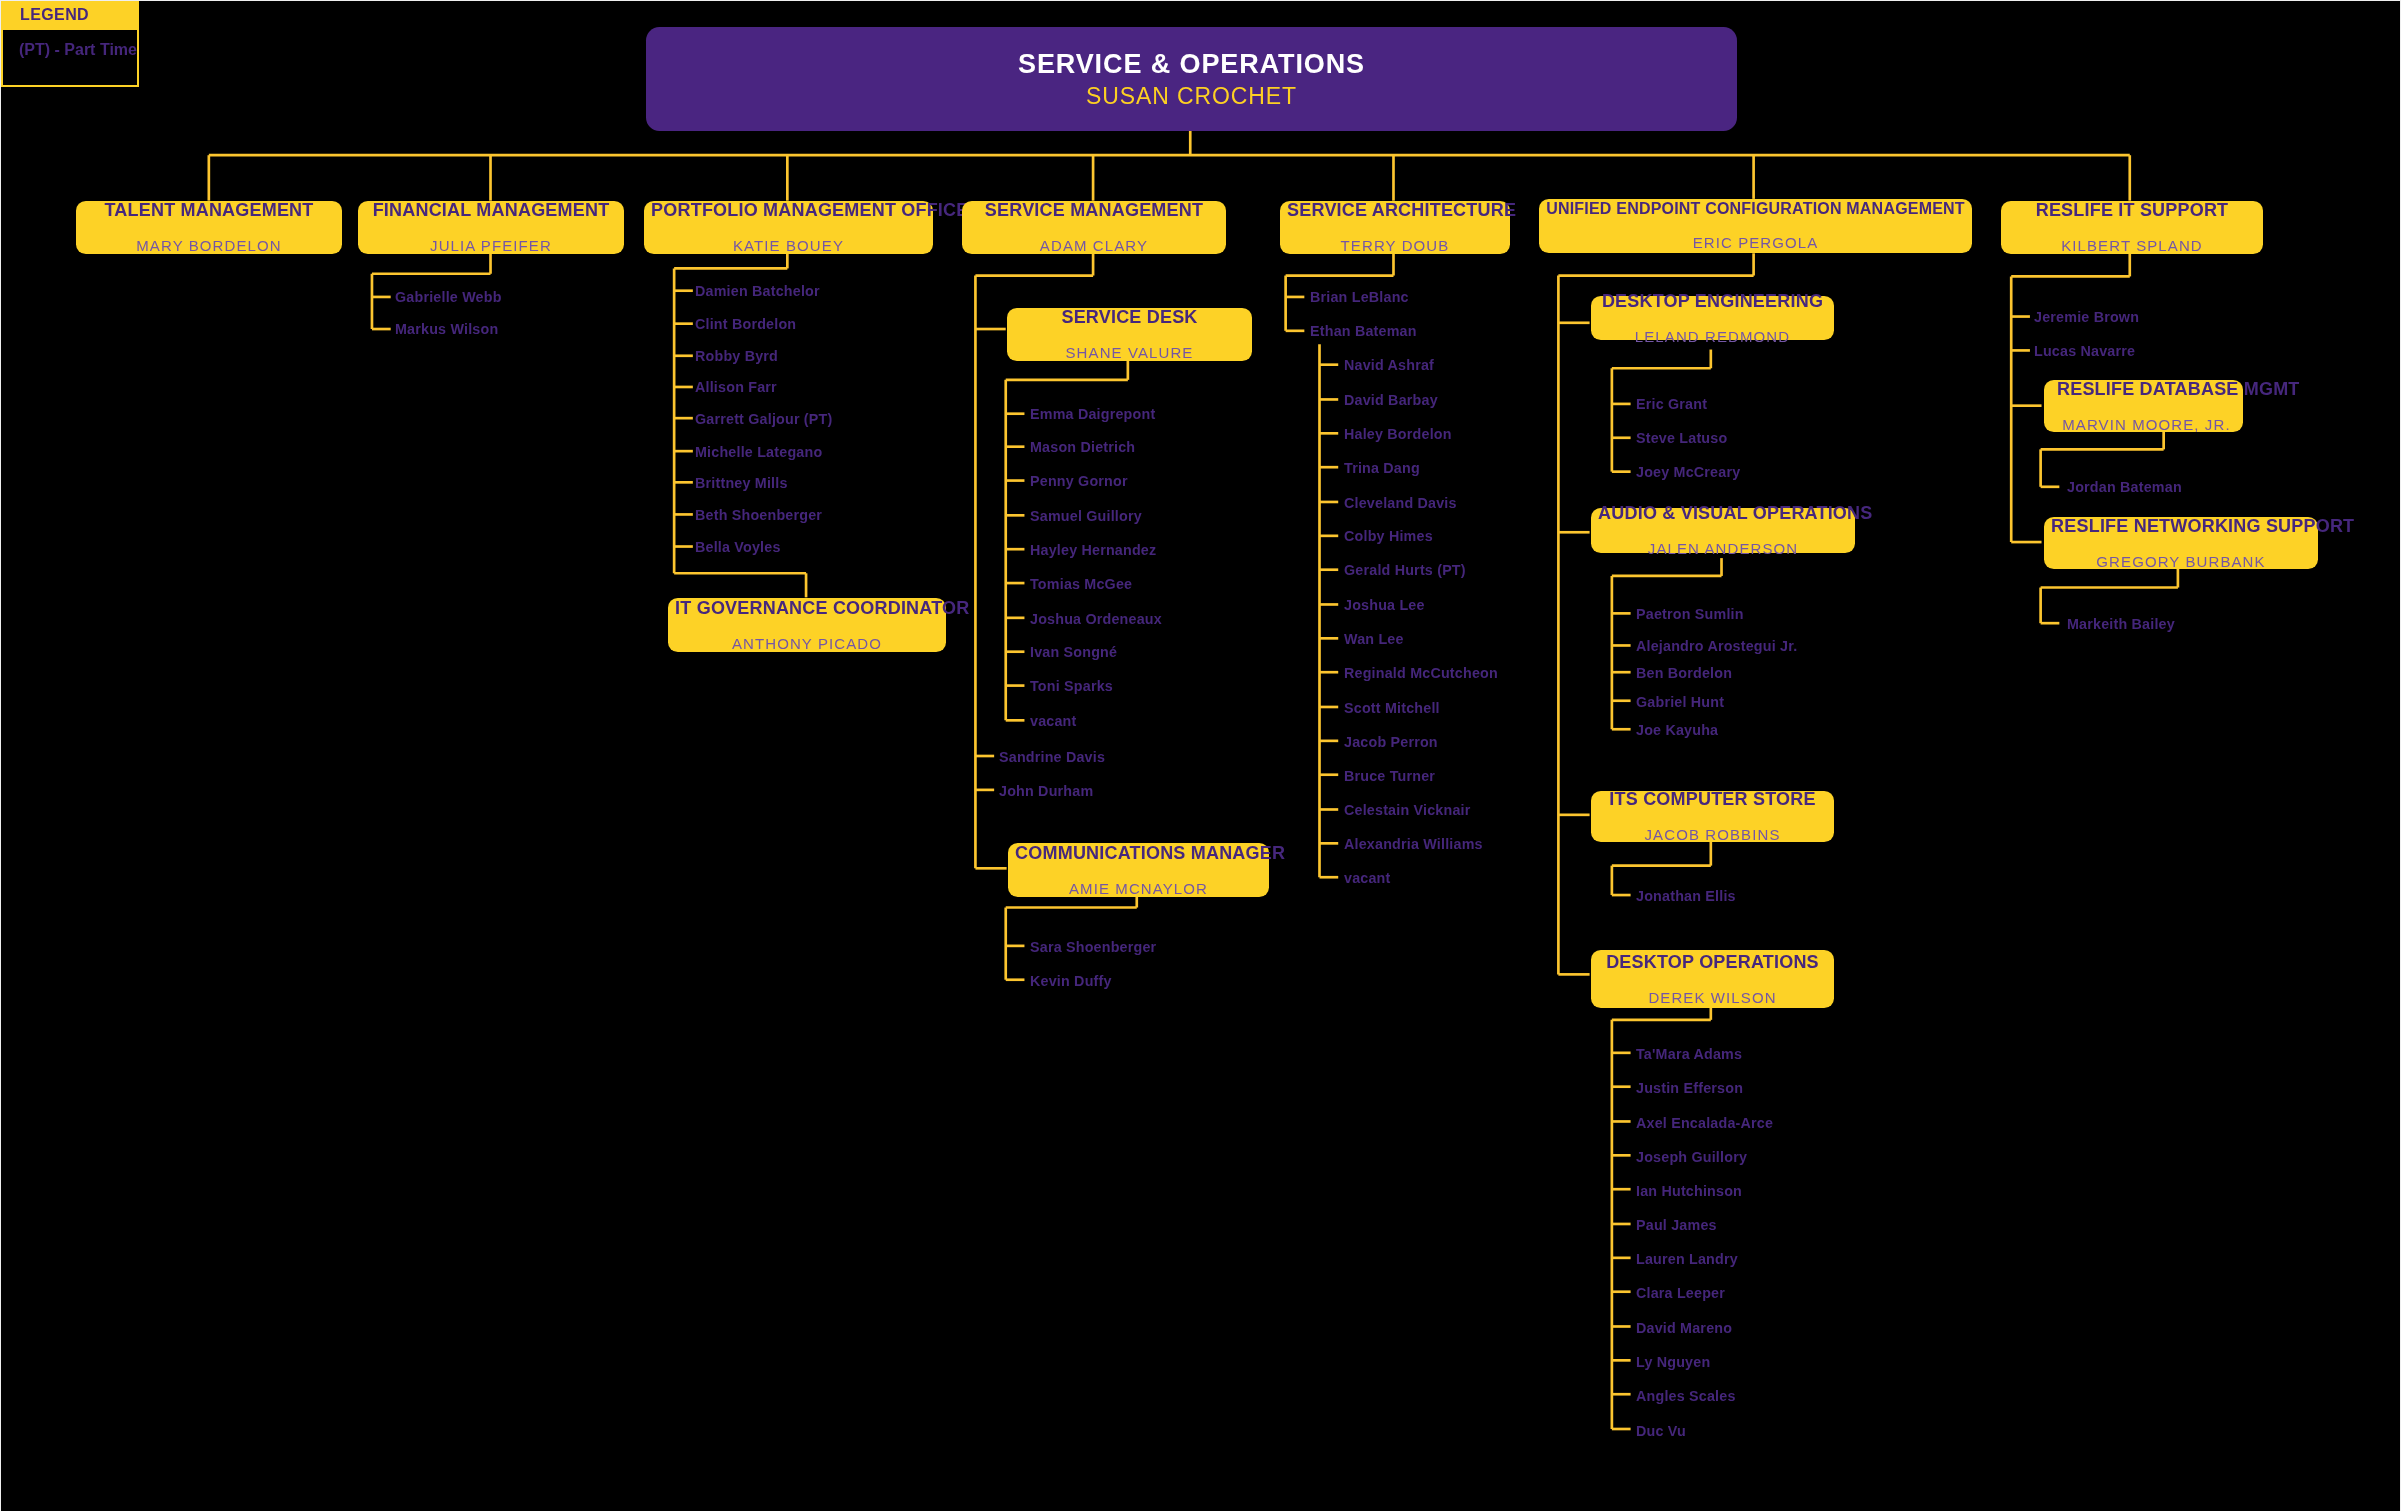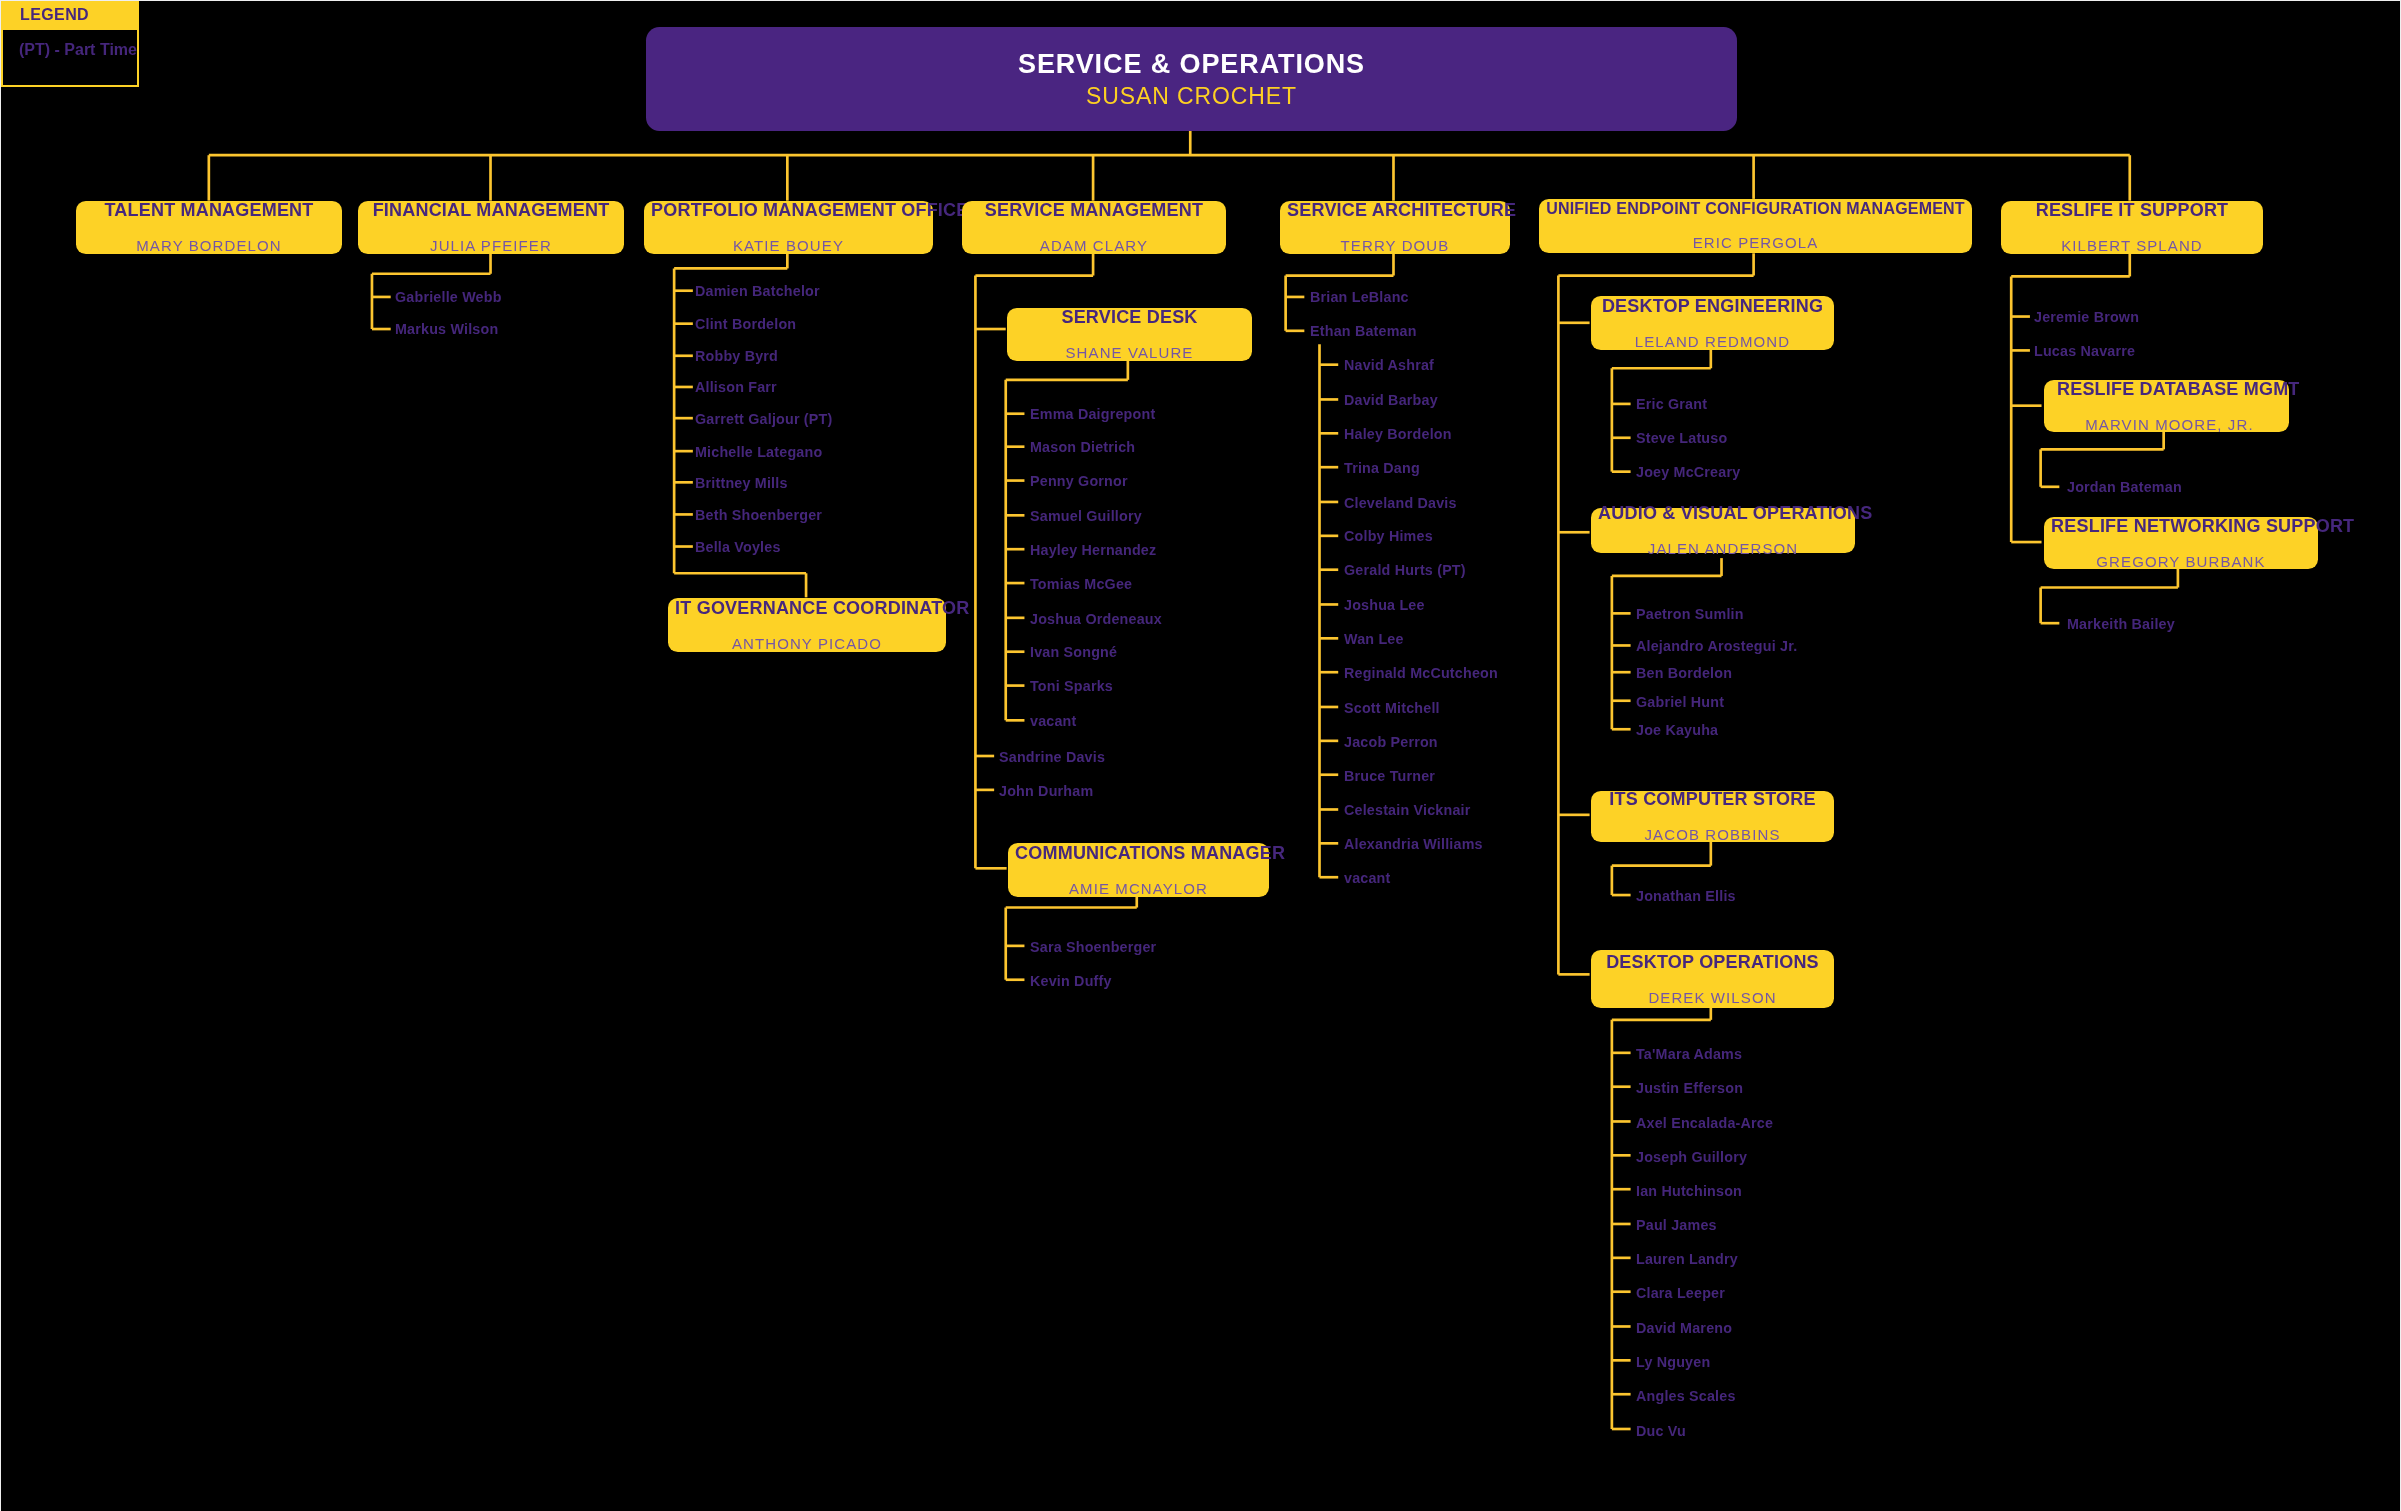--- a/index.html
+++ b/index.html
@@ -298,37 +298,37 @@
       <div class="p">SHANE VALURE</div>
     </div>
     <div class="node " style="left: 667px; top: 597px; width: 278px; height: 54px;">
       <div class="t">IT GOVERNANCE COORDINATOR</div>
       <div class="p">ANTHONY PICADO</div>
     </div>
     <div class="node " style="left: 1007px; top: 842px; width: 261px; height: 54px;">
       <div class="t">COMMUNICATIONS MANAGER</div>
       <div class="p">AMIE MCNAYLOR</div>
     </div>
-    <div class="node " style="left: 1590px; top: 295px; width: 243px; height: 54px;">
+    <div class="node " style="left: 1590px; top: 295px; width: 243px; height: 44px;">
       <div class="t">DESKTOP ENGINEERING</div>
       <div class="p">LELAND REDMOND</div>
     </div>
     <div class="node " style="left: 1590px; top: 507px; width: 264px; height: 45px;">
       <div class="t">AUDIO &amp; VISUAL OPERATIONS</div>
       <div class="p">JALEN ANDERSON</div>
     </div>
     <div class="node " style="left: 1590px; top: 790px; width: 243px; height: 51px;">
       <div class="t">ITS COMPUTER STORE</div>
       <div class="p">JACOB ROBBINS</div>
     </div>
     <div class="node " style="left: 1590px; top: 949px; width: 243px; height: 58px;">
       <div class="t">DESKTOP OPERATIONS</div>
       <div class="p">DEREK WILSON</div>
     </div>
-    <div class="node " style="left: 2043px; top: 379px; width: 245px; height: 52px; padding-left: 13px;">
+    <div class="node " style="left: 2043px; top: 379px; width: 199px; height: 52px; padding-left: 13px;">
       <div class="t">RESLIFE DATABASE MGMT</div>
       <div class="p">MARVIN MOORE, JR.</div>
     </div>
     <div class="node " style="left: 2043px; top: 516px; width: 274px; height: 52px;">
       <div class="t">RESLIFE NETWORKING SUPPORT</div>
       <div class="p">GREGORY BURBANK</div>
     </div>
   </div>
 
 

